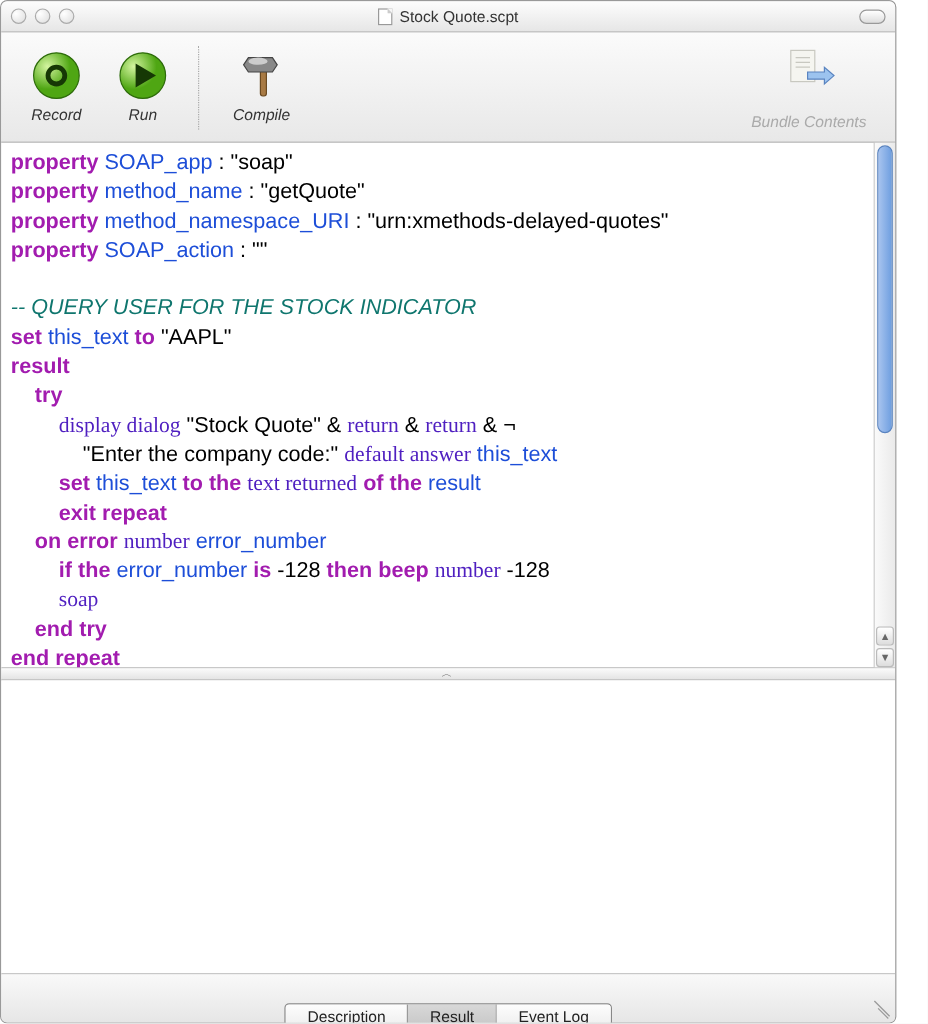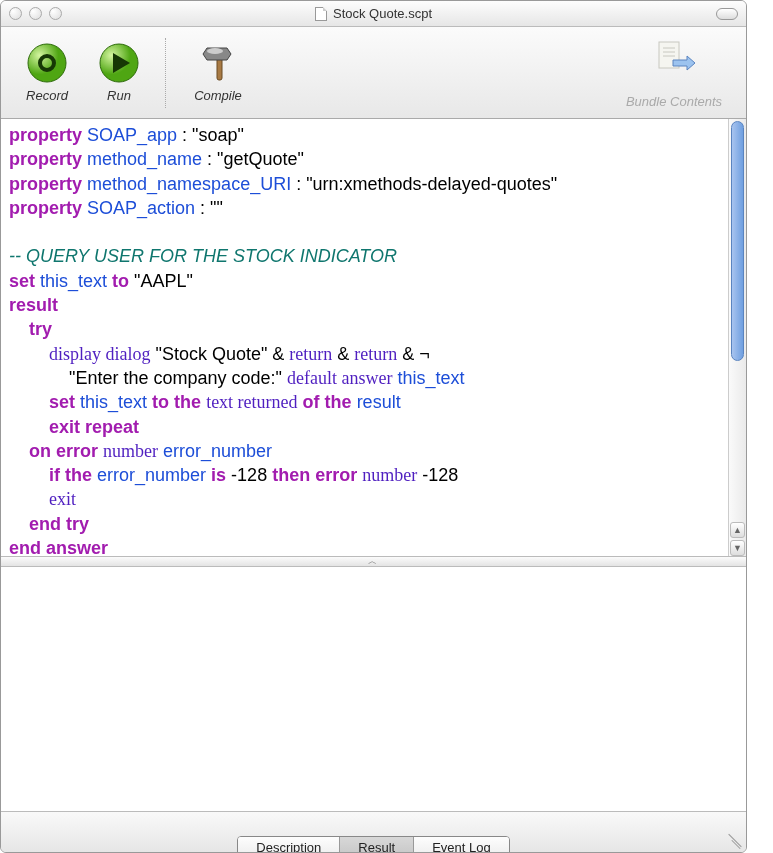--- a/index.html
+++ b/index.html
@@ -254,24 +254,24 @@
 &nbsp;
 <span class="c">-- QUERY USER FOR THE STOCK INDICATOR</span>
 <span class="k">set</span><span class="s"> </span><span class="v">this_text</span><span class="s"> </span><span class="k">to</span><span class="s"> "AAPL"</span>
 <span class="k">result</span>
 <span class="s">    </span><span class="k">try</span>
 <span class="s">        </span><span class="p">display dialog</span><span class="s"> "Stock Quote" &amp; </span><span class="p">return</span><span class="s"> &amp; </span><span class="p">return</span><span class="s"> &amp; ¬</span>
 <span class="s">            "Enter the company code:" </span><span class="p">default answer</span><span class="s"> </span><span class="v">this_text</span>
 <span class="s">        </span><span class="k">set</span><span class="s"> </span><span class="v">this_text</span><span class="s"> </span><span class="k">to the</span><span class="s"> </span><span class="p">text returned</span><span class="s"> </span><span class="k">of the</span><span class="s"> </span><span class="v">result</span>
 <span class="s">        </span><span class="k">exit repeat</span>
 <span class="s">    </span><span class="k">on error</span><span class="s"> </span><span class="p">number</span><span class="s"> </span><span class="v">error_number</span>
-<span class="s">        </span><span class="k">if the</span><span class="s"> </span><span class="v">error_number</span><span class="s"> </span><span class="k">is</span><span class="s"> -128 </span><span class="k">then</span><span class="s"> </span><span class="k">error</span><span class="s"> </span><span class="p">number</span><span class="s"> -128</span>
-<span class="s">        </span><span class="p">exit</span>
+<span class="s">        </span><span class="k">if the</span><span class="s"> </span><span class="v">error_number</span><span class="s"> </span><span class="k">is</span><span class="s"> -128 </span><span class="k">then</span><span class="s"> </span><span class="k">beep</span><span class="s"> </span><span class="p">number</span><span class="s"> -128</span>
+<span class="s">        </span><span class="p">soap</span>
 <span class="s">    </span><span class="k">end try</span>
-<span class="k">end answer</span></div>
+<span class="k">end repeat</span></div>
       <div class="scrollbar">
         <div class="sb-thumb"></div>
         <div class="sb-btn sb-up">▲</div>
         <div class="sb-btn sb-down">▼</div>
       </div>
     </div>
     <div class="splitter">︿</div>
     <div class="result-pane"></div>
     <div class="bottombar">
       <div class="tabs">

